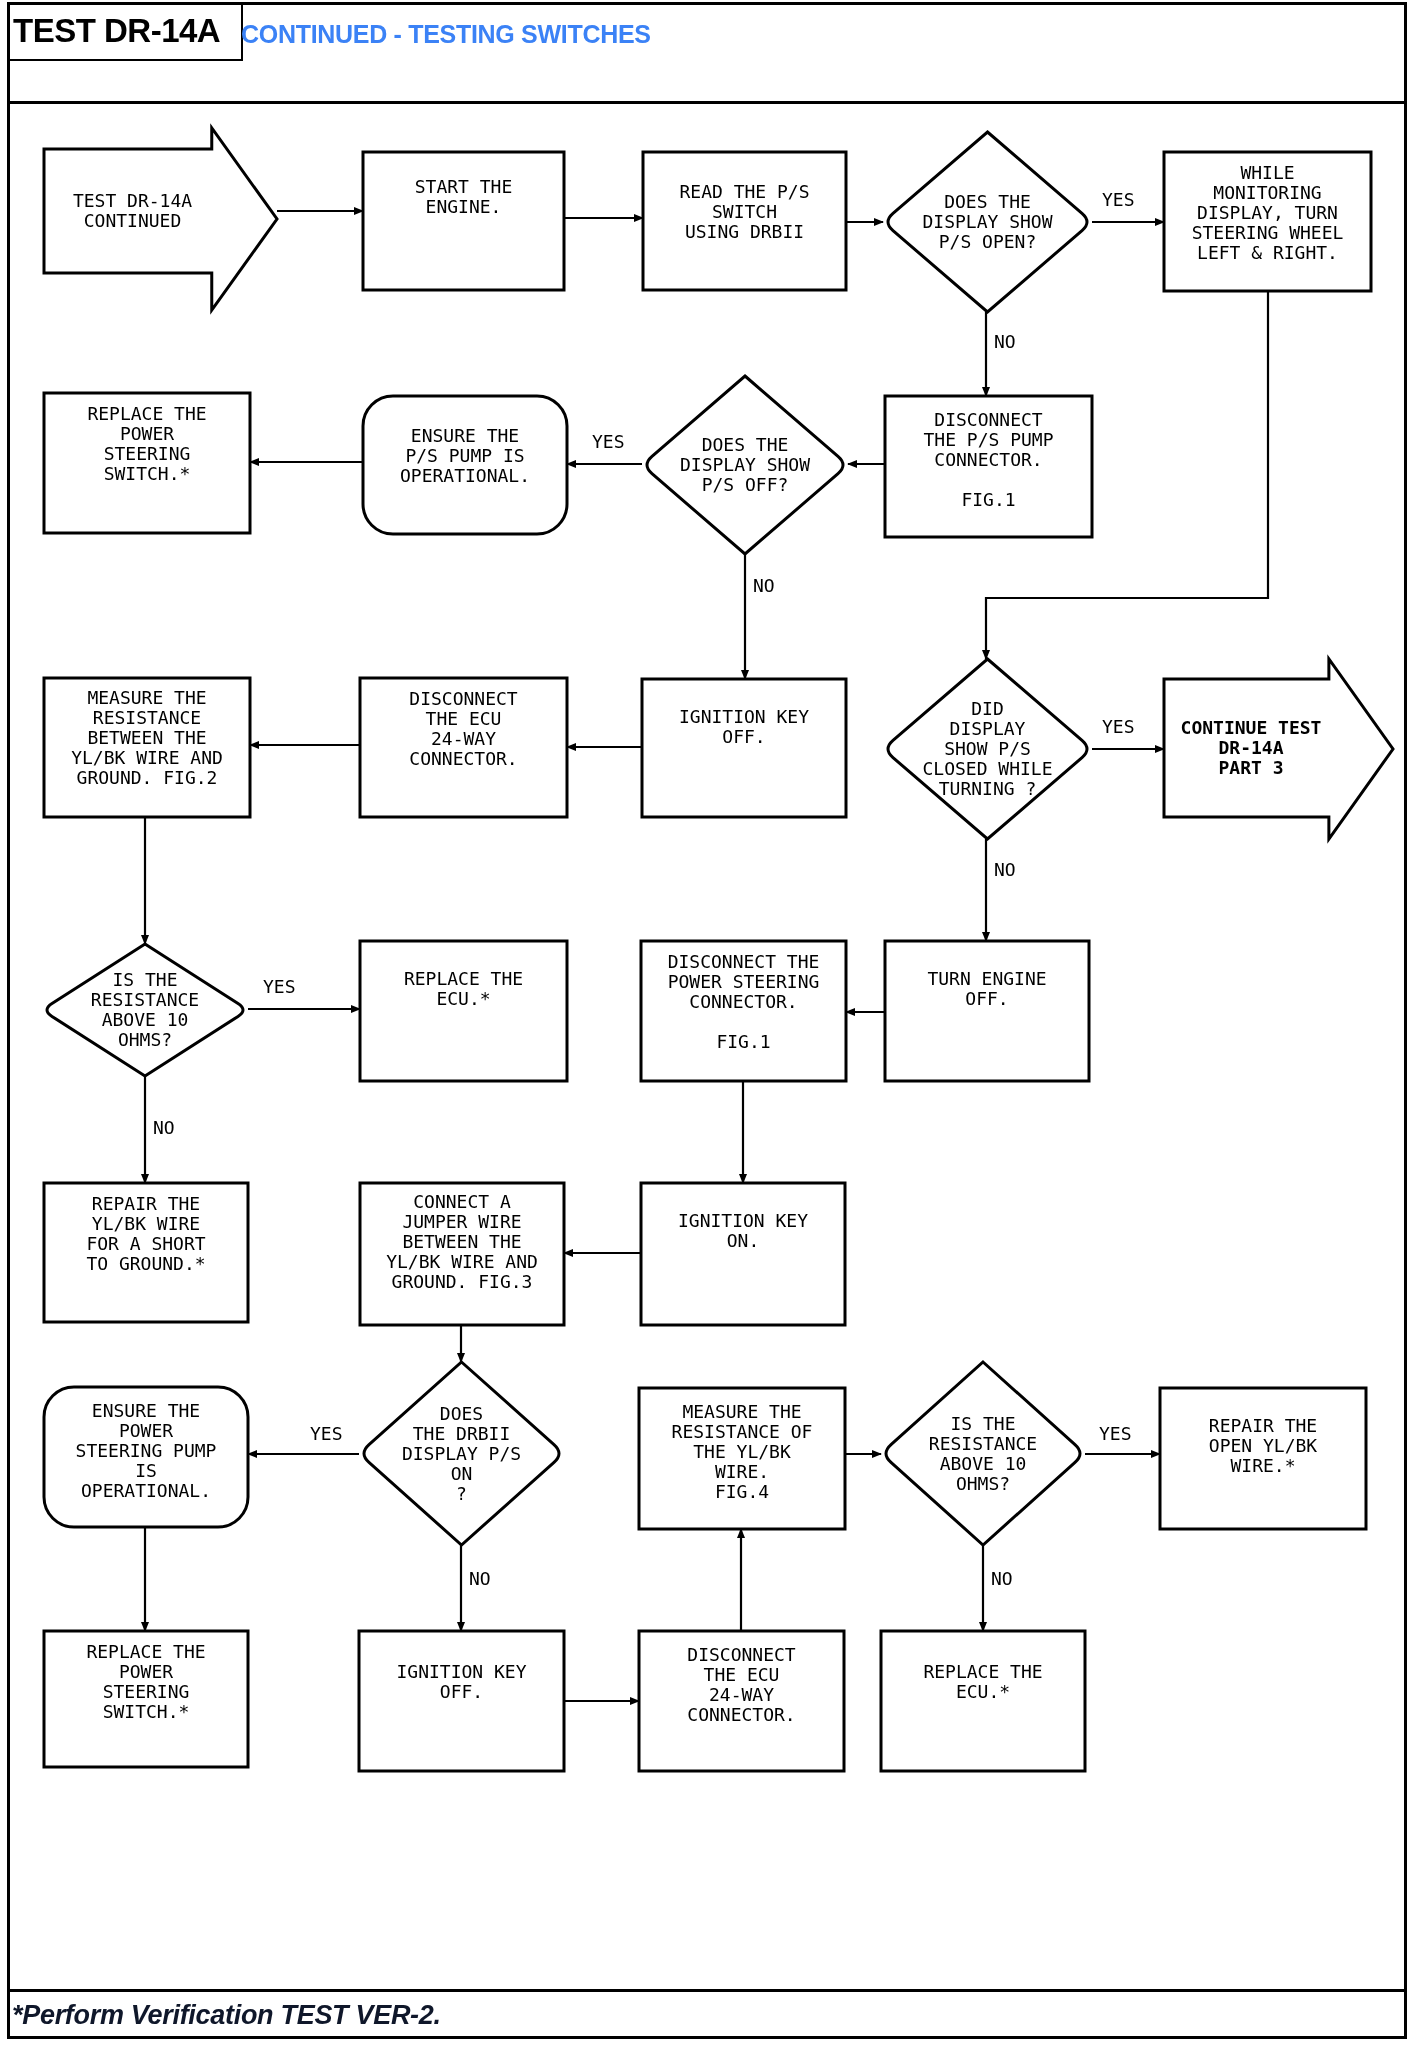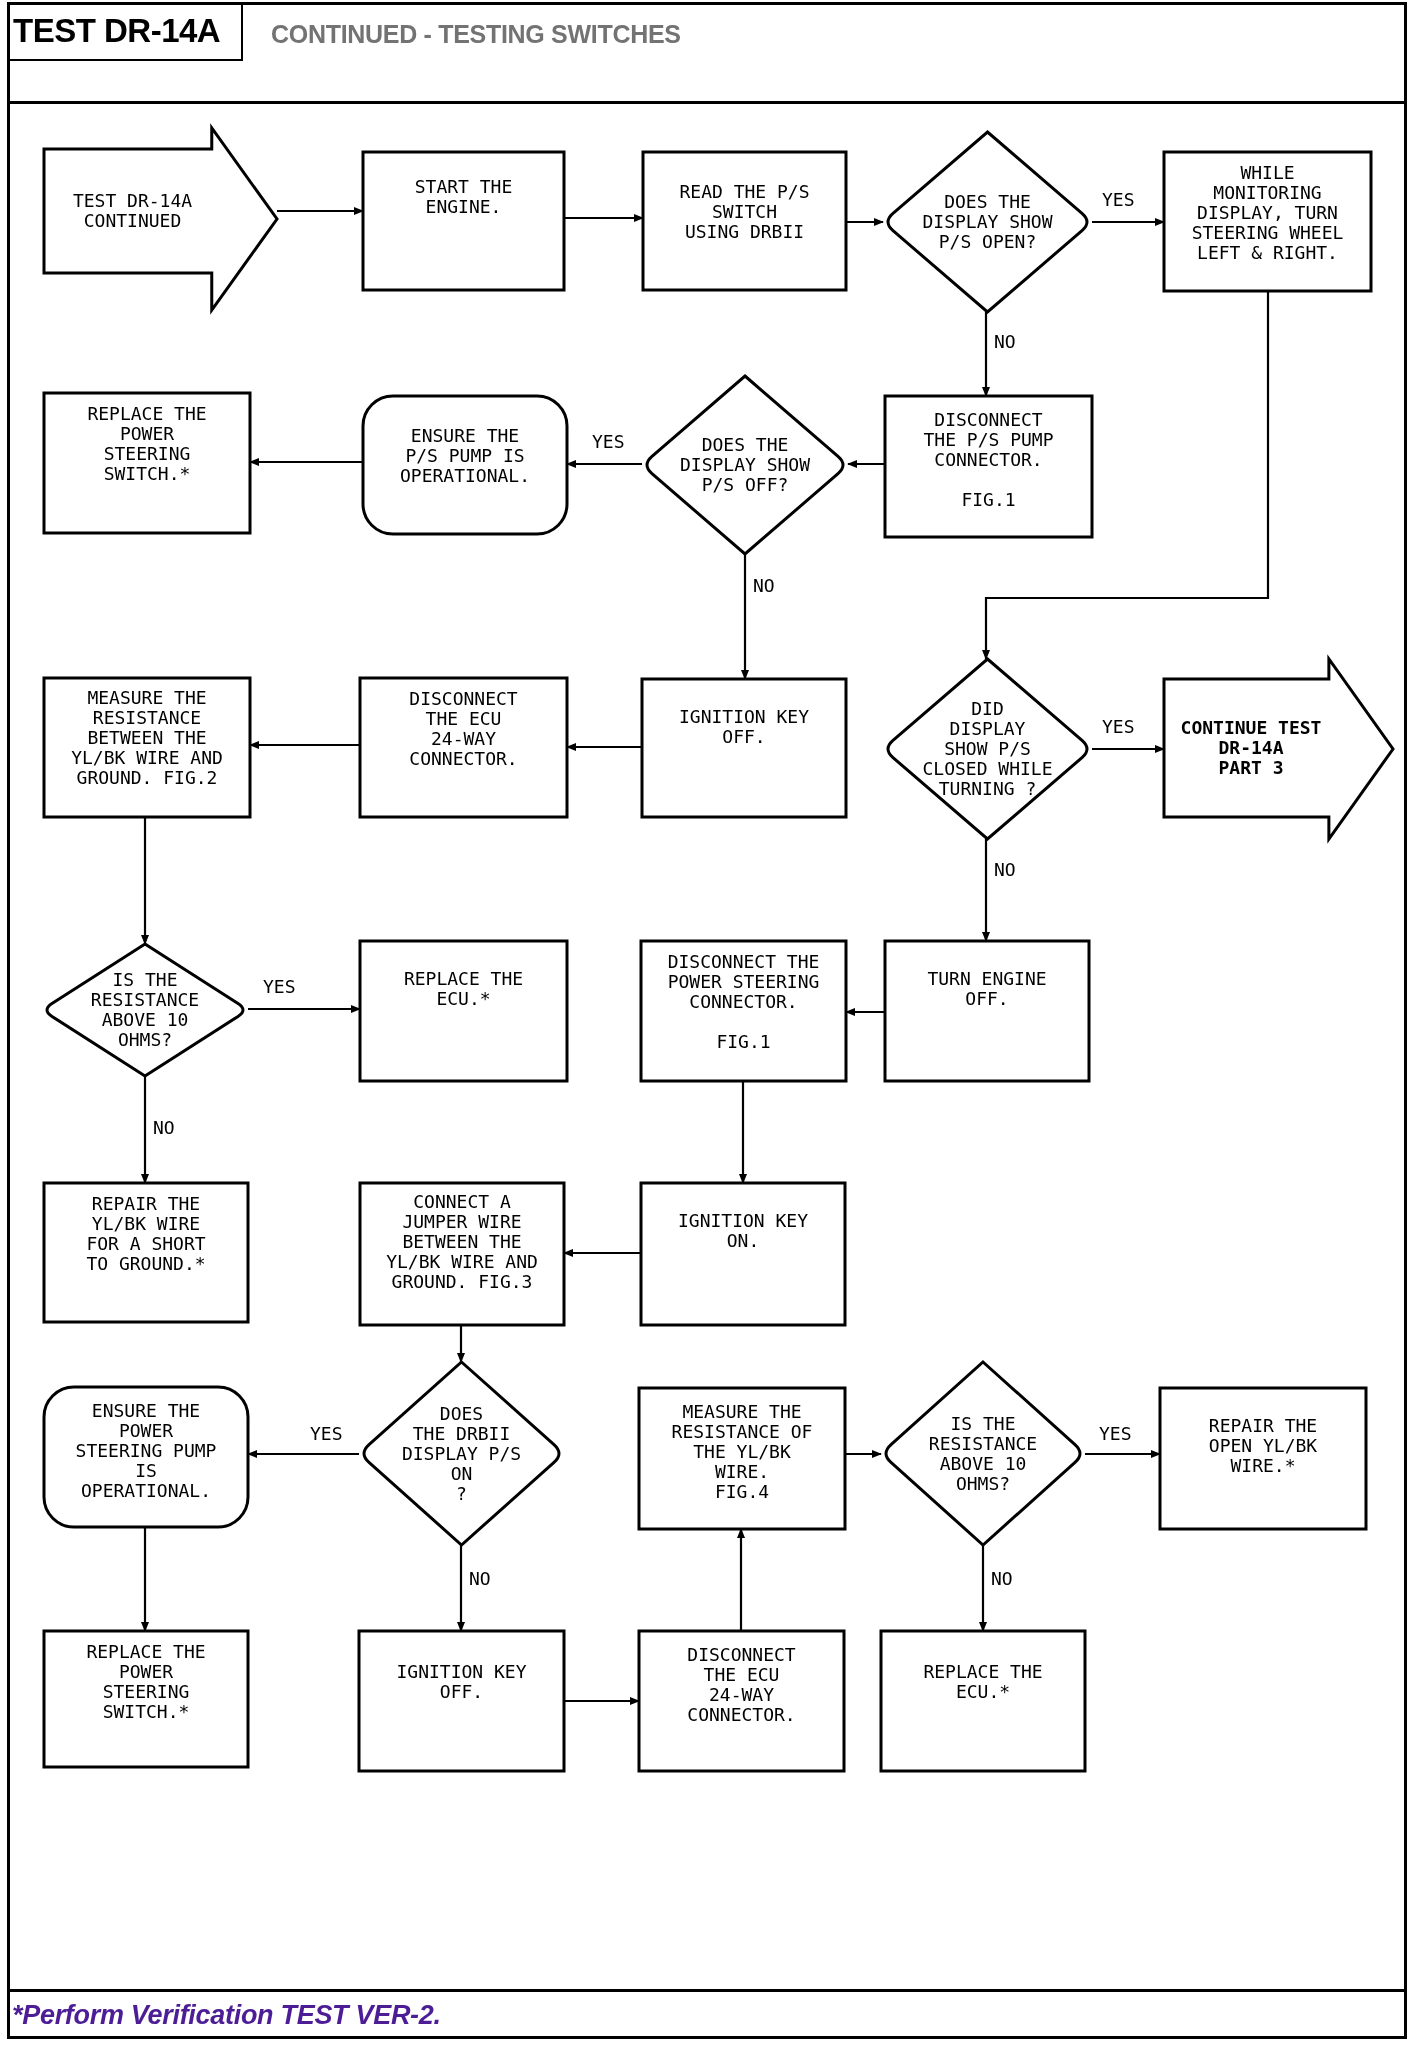--- a/index.html
+++ b/index.html
@@ -1,23 +1,23 @@
 <!DOCTYPE html>
 <html><head>
 <meta charset="utf-8">
 <style>
   html, body { margin: 0; padding: 0; background: #ffffff; }
   body { width: 1424px; height: 2048px; position: relative; overflow: hidden; font-family: "Liberation Sans", sans-serif; }
   #page-frame { position: absolute; left: 7px; top: 2px; width: 1400px; height: 2037px; border: 3px solid #000; box-sizing: border-box; }
   #header-box { position: absolute; left: 7px; top: 2px; width: 236px; height: 59px; border: 2px solid #000; box-sizing: border-box; border-top-width: 3px; border-left-width: 3px; }
   #header-code { position: absolute; left: 13px; top: 12px; font-family: "Liberation Sans", sans-serif; font-weight: bold; font-size: 33px; letter-spacing: -0.5px; color: #000; }
-  #header-title { position: absolute; left: 271px; top: 20px; font-family: "Liberation Sans", sans-serif; font-weight: bold; font-size: 25px; letter-spacing: -0.3px; color: #737373; }
+  #header-title { position: absolute; left: 241px; top: 20px; font-family: "Liberation Sans", sans-serif; font-weight: bold; font-size: 25px; letter-spacing: -0.3px; color: #3b82f6; }
   #header-sep { position: absolute; left: 7px; top: 101px; width: 1400px; height: 3px; background: #000; }
   #footer-sep { position: absolute; left: 7px; top: 1989px; width: 1400px; height: 3px; background: #000; }
-  #footer-note { position: absolute; left: 12px; top: 2000px; font-family: "Liberation Sans", sans-serif; font-weight: bold; font-style: italic; font-size: 27px; letter-spacing: -0.3px; color: #4c1d95; }
+  #footer-note { position: absolute; left: 12px; top: 2000px; font-family: "Liberation Sans", sans-serif; font-weight: bold; font-style: italic; font-size: 27px; letter-spacing: -0.3px; color: #0f172a; }
   svg#flow { position: absolute; left: 0; top: 0; }
   .node-text { font-family: "DejaVu Sans Mono", monospace; font-size: 18px; fill: #000; text-anchor: middle; }
   .edge-label { font-family: "DejaVu Sans Mono", monospace; font-size: 18px; fill: #000; }
   .shape { fill: #fff; stroke: #000; stroke-width: 3; }
   .edge { fill: none; stroke: #000; stroke-width: 2.2; }
 </style>
 </head>
 <body>
 
 <div id="page-frame"></div>

